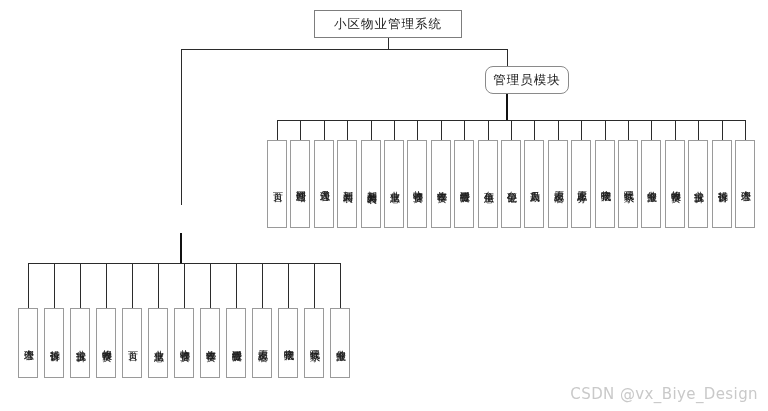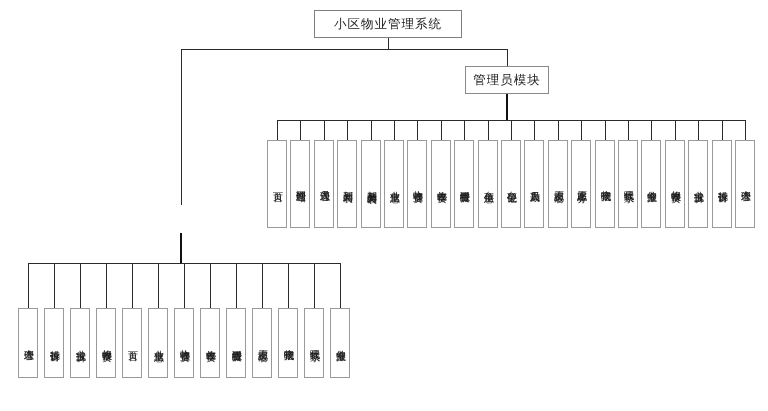--- a/index.html
+++ b/index.html
@@ -94,21 +94,21 @@
   </div>
 
   <div class="conn v" style="left:388px; top:38px; height:11px;"></div>
 
   <div class="conn h" style="left:181px; top:49px; width:327px;"></div>
 
   <div class="conn v" style="left:181px; top:49px; height:156px;"></div>
 
   <div class="conn v" style="left:507px; top:49px; height:17px;"></div>
 
-  <div class="node horiz" style="left:465px; top:66px; width:84px;">
+  <div class="node horiz" style="left:485px; top:66px; width:84px;border-radius:8px;">
     <span class="node-label">管理员模块</span>
   </div>
 
   <div class="conn thick" style="left:506px; top:94px; height:26px;"></div>
 
   <div class="conn h" id="admin-bus" style="left: 277px; top: 120px; width: 468px;"></div>
 
   <div id="admin-leaves">
       <div class="conn v" style="left: 277px; top: 120px; height: 20px;"></div>
       <div class="node vert" style="left: 267px; top: 140px; height: 88px;">
@@ -248,14 +248,15 @@
       <div class="conn v" style="left: 314px; top: 263px; height: 45px;"></div>
       <div class="node vert" style="left: 304px; top: 308px; height: 70px;">
         <span class="node-label">代喂联系</span>
       </div>
       <div class="conn v" style="left: 340px; top: 263px; height: 45px;"></div>
       <div class="node vert" style="left: 330px; top: 308px; height: 70px;">
         <span class="node-label">业主报修</span>
       </div>
     </div>
 
+  <div id="watermark">CSDN @vx_Biye_Design</div>
 
 </div>
 
 </body></html>

